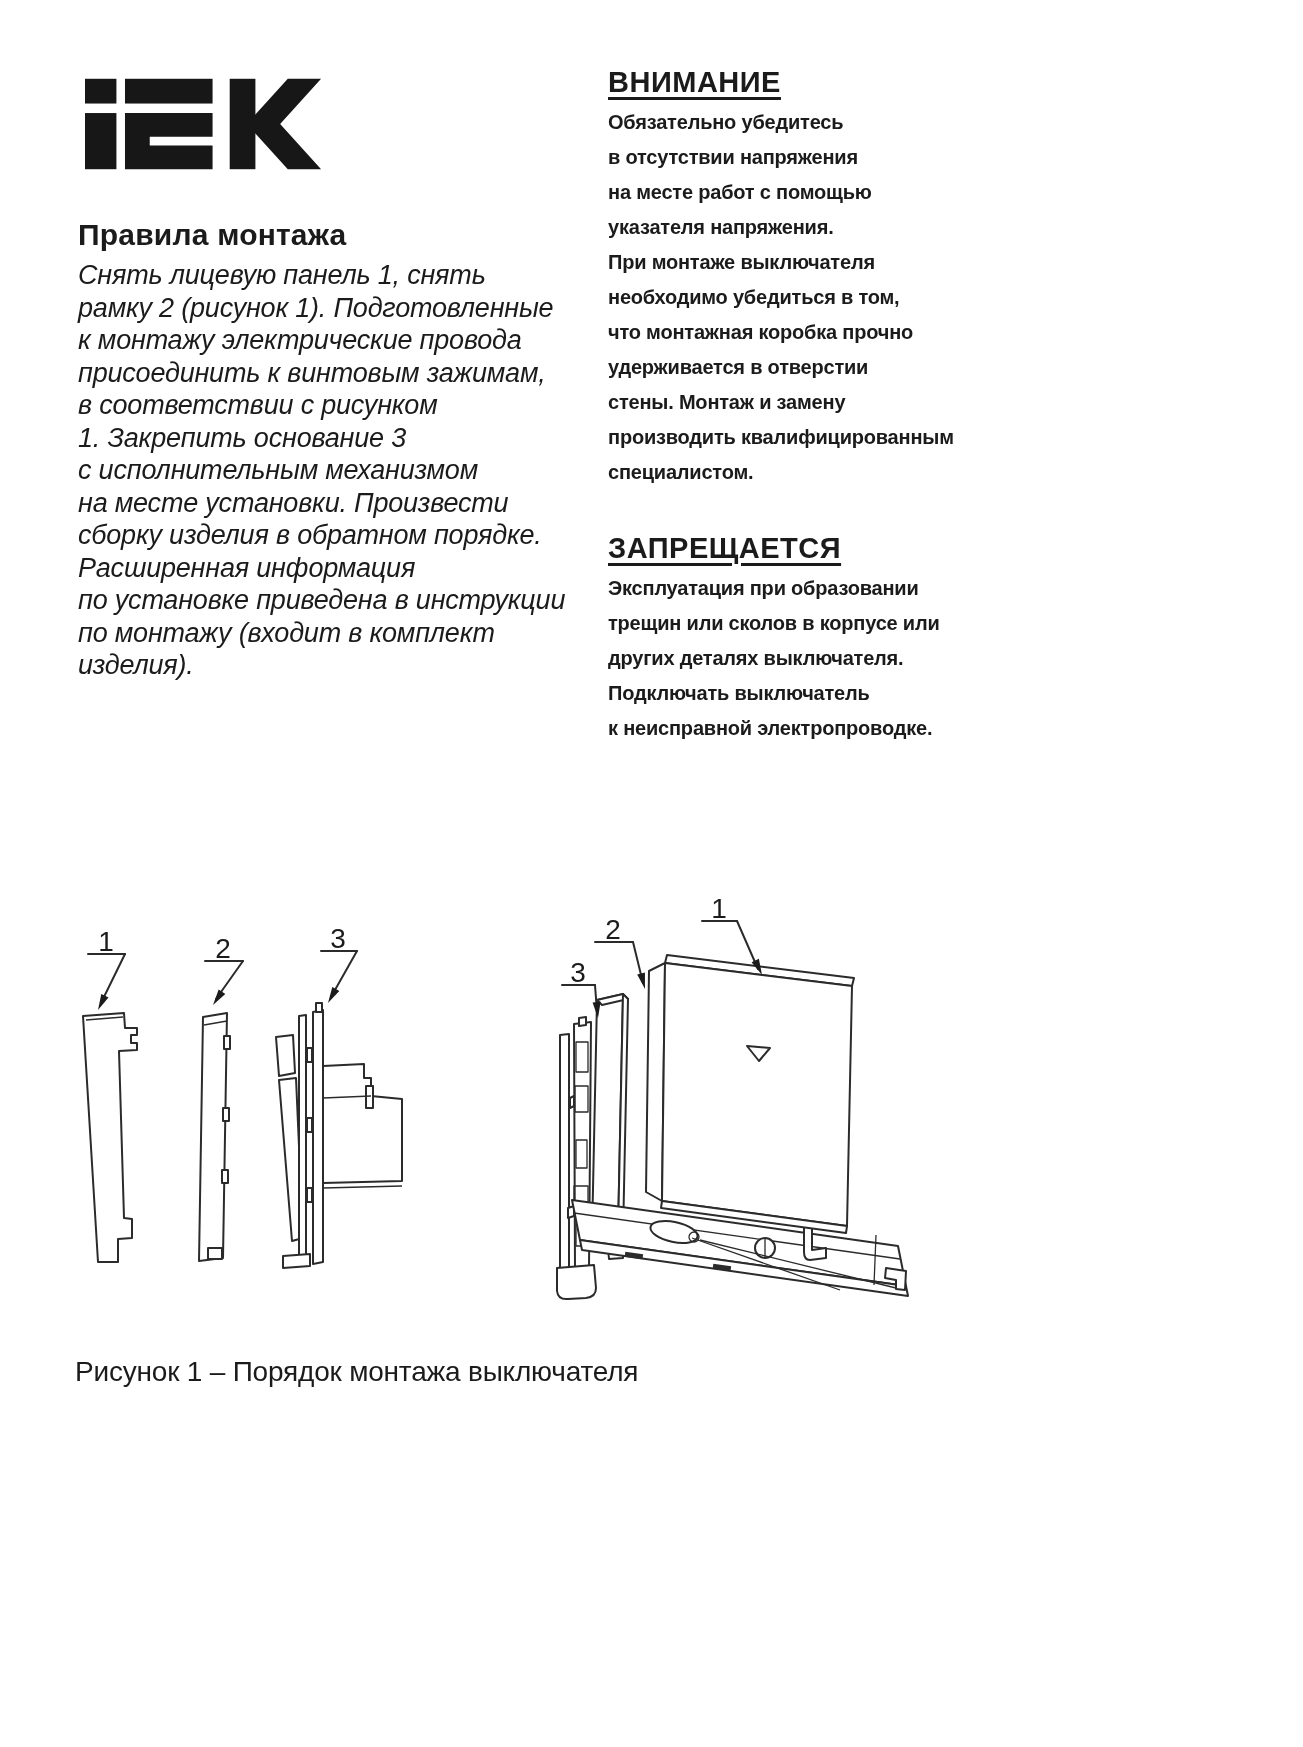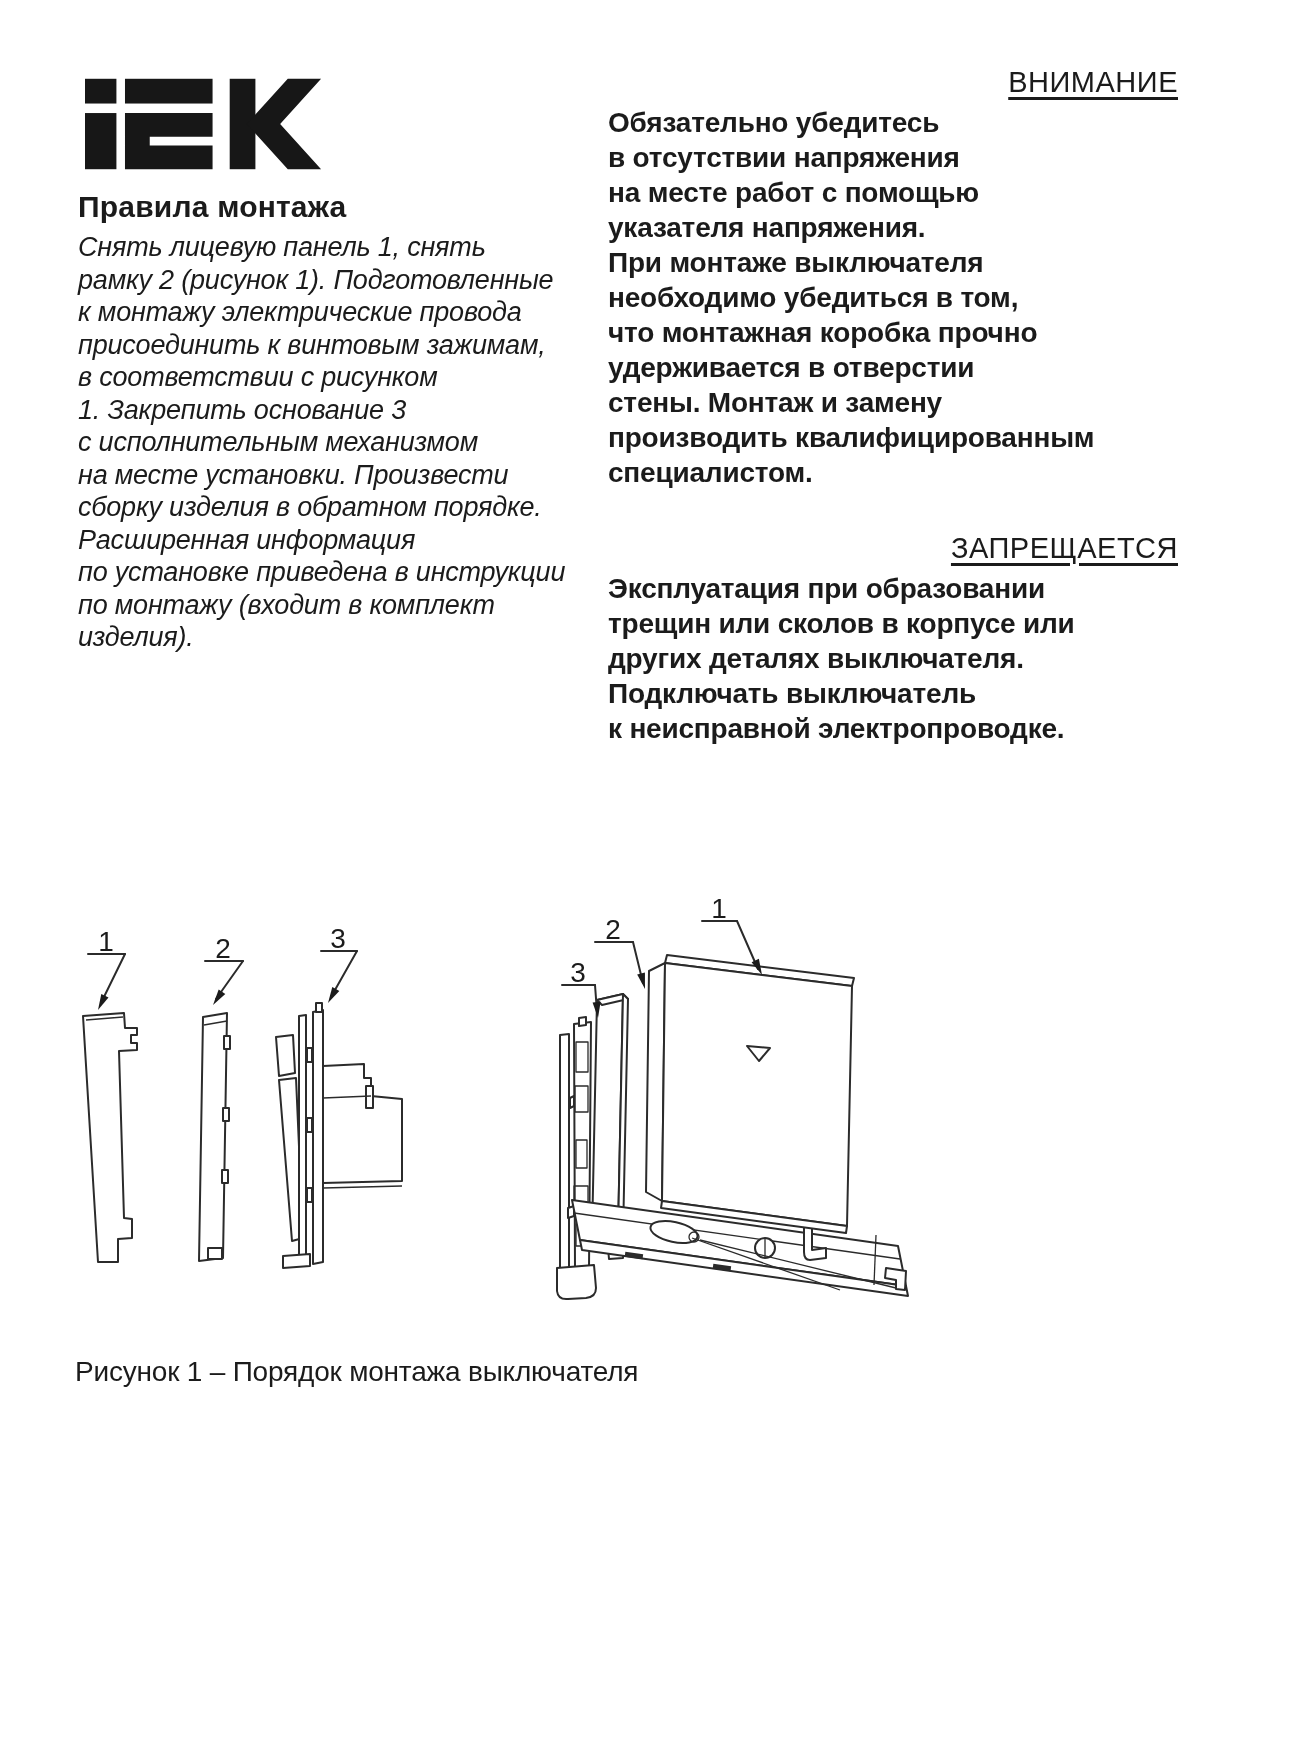--- a/index.html
+++ b/index.html
@@ -3,30 +3,30 @@
 <meta charset="utf-8">
 <style>
   html,body { margin:0; padding:0; }
   body {
     width:1303px; height:1747px; background:#ffffff;
     font-family:"Liberation Sans", sans-serif; color:#1b1b1b;
     position:relative; overflow:hidden;
   }
   .abs { position:absolute; }
   #logo-wrap { left:85px; top:78px; width:238px; height:92px; }
-  #left-col { left:78px; top:190px; width:530px; }
+  #left-col { left:78px; top:218px; width:530px; }
   .rules-heading { font-size:30px; font-weight:700; margin:0 0 7px 0; letter-spacing:0.2px; }
   .rules-body { font-size:27px; line-height:32.5px; white-space:pre-line; letter-spacing:-0.2px;font-style:italic; }
   #right-col { left:608px; top:66px; width:570px; }
   .warn-heading {
-    font-size:29px; font-weight:400; text-align:right; margin:0 0 6px 0;
+    font-size:29px; font-weight:700; text-align:left; margin:0 0 6px 0;
     text-decoration:underline; text-decoration-thickness:2.5px; text-underline-offset:5px;
     letter-spacing:0.5px;
   }
-  .warn-body { font-size:28px; font-weight:700; line-height:35px; white-space:pre-line; letter-spacing:-0.2px; }
+  .warn-body { font-size:20px; font-weight:700; line-height:35px; white-space:pre-line; letter-spacing:-0.2px; }
   .proh-heading { margin-top:42px; }
   #figure-wrap { left:60px; top:788px; width:860px; height:540px; }
   #figure-caption { left:75px; top:1356px; font-size:28px; letter-spacing:-0.2px; }
   svg text.lbl { font-family:"Liberation Sans", sans-serif; font-size:28px; fill:#1b1b1b; }
   .ln   { stroke:#2b2b2b; stroke-width:2;   fill:none;   stroke-linejoin:round; stroke-linecap:round; }
   .thin { stroke:#2b2b2b; stroke-width:1.3; fill:none;   stroke-linejoin:round; }
   .shape{ stroke:#2b2b2b; stroke-width:2;   fill:#ffffff; stroke-linejoin:round; }
   .arrow{ fill:#1b1b1b; stroke:none; }
   .slot { fill:#2b2b2b; stroke:none; }
   .logo { fill:#171717; }

